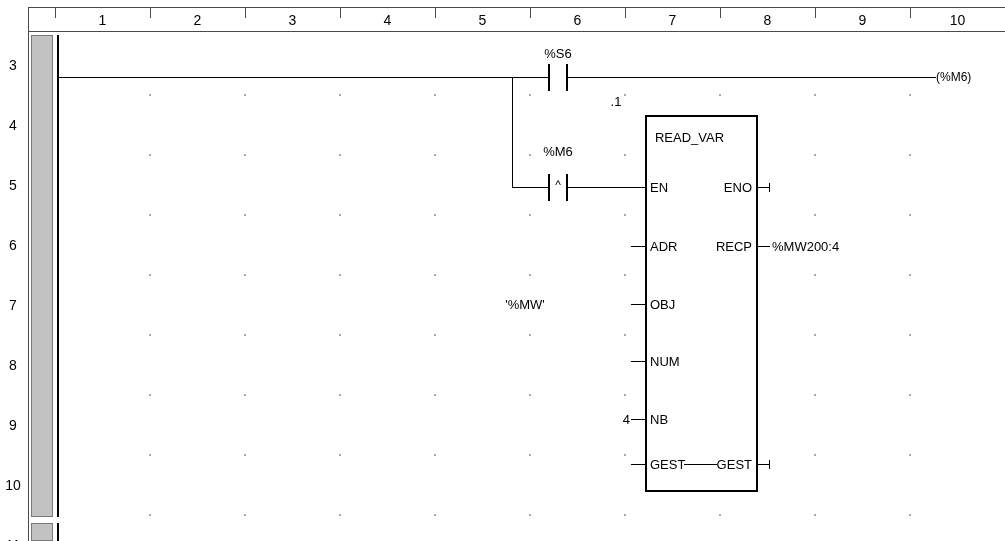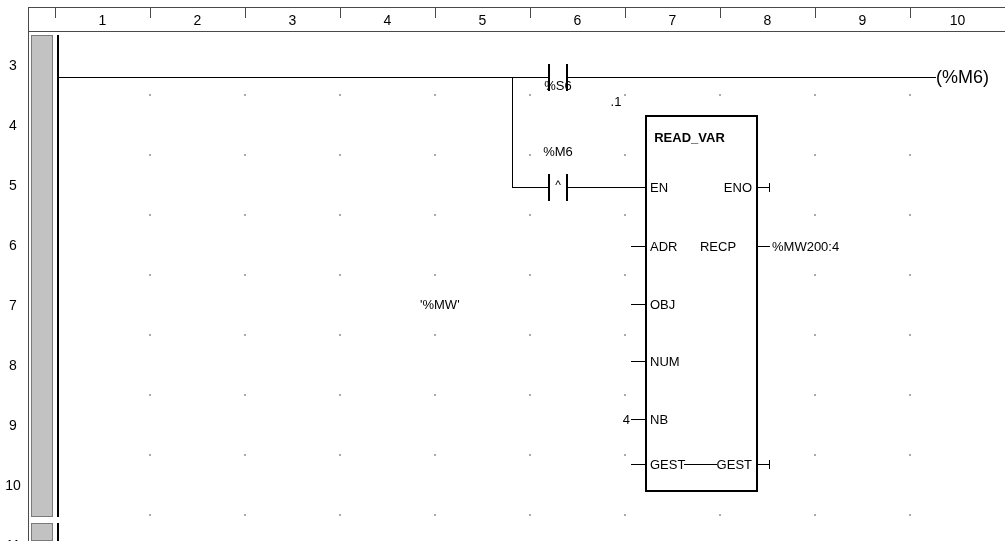--- a/index.html
+++ b/index.html
@@ -21,33 +21,33 @@
 
 <div id="screen" style="background: rgb(255, 255, 255);">
 
   <div class="line" style="left:28px;top:7px;width:977px;height:1px;"></div>
   <div class="line" style="left:28px;top:31px;width:977px;height:1px;"></div>
   <div class="line" style="left:28px;top:7px;width:1px;height:534px;"></div>
 
   <div class="margin" style="left: 31px; top: 35px; width: 22px; height: 482px; background: rgb(194, 194, 194);"></div>
   <div class="margin" style="left: 31px; top: 523px; width: 22px; height: 18px; background: rgb(194, 194, 194);"></div>
 
-  <div class="txt ctr" style="left:523px;top:46px;width:70px;margin-top:32px;">%S6</div>
+  <div class="txt ctr" style="left:523px;top:46px;width:70px;">%S6</div>
   <div class="bar" style="left:548px;top:64px;"></div>
   <div class="bar" style="left:566px;top:64px;"></div>
 
   <div class="txt ctr" style="left:523px;top:144px;width:70px;">%M6</div>
   <div class="bar" style="left:548px;top:174px;"></div>
   <div class="txt ctr" style="left:550px;top:177px;width:16px;font-size:12px;">^</div>
   <div class="bar" style="left:566px;top:174px;"></div>
 
-  <div class="txt" style="left:936px;top:69px;width:70px;font-size:18px;">(%M6)</div>
+  <div class="txt" style="left:936px;top:69px;width:70px;font-size:12px;">(%M6)</div>
 
   <div class="blockrect" style="left:645px;top:115px;width:113px;height:377px;"></div>
-  <div class="txt ctr" style="left:645px;top:130px;width:89px;font-weight:bold;">READ_VAR</div>
+  <div class="txt ctr" style="left:645px;top:130px;width:89px;">READ_VAR</div>
   <div class="txt ctr" style="left:600px;top:94px;width:32px;">.1</div>
 
 <div style="left: 55px; top: 8px; width: 1px; height: 10px; background: rgb(74, 74, 74); z-index: 1;"></div>
     <div class="hdr" style="left: 55px; top: 9px; width: 95px; height: 22px; line-height: 22px; text-align: center;">1</div>
     <div style="left: 150px; top: 8px; width: 1px; height: 10px; background: rgb(74, 74, 74); z-index: 1;"></div>
     <div class="hdr" style="left: 150px; top: 9px; width: 95px; height: 22px; line-height: 22px; text-align: center;">2</div>
     <div style="left: 245px; top: 8px; width: 1px; height: 10px; background: rgb(74, 74, 74); z-index: 1;"></div>
     <div class="hdr" style="left: 245px; top: 9px; width: 95px; height: 22px; line-height: 22px; text-align: center;">3</div>
     <div style="left: 340px; top: 8px; width: 1px; height: 10px; background: rgb(74, 74, 74); z-index: 1;"></div>
     <div class="hdr" style="left: 340px; top: 9px; width: 95px; height: 22px; line-height: 22px; text-align: center;">4</div>
@@ -148,32 +148,32 @@
     <div style="left: 57px; top: 523px; width: 2px; height: 18px; background: rgb(0, 0, 0); z-index: 3;"></div>
     <div style="left: 59px; top: 77px; width: 489px; height: 1px; background: rgb(0, 0, 0); z-index: 4;"></div>
     <div style="left: 568px; top: 77px; width: 368px; height: 1px; background: rgb(0, 0, 0); z-index: 4;"></div>
     <div style="left: 512px; top: 77px; width: 1px; height: 111px; background: rgb(0, 0, 0); z-index: 4;"></div>
     <div style="left: 513px; top: 187px; width: 35px; height: 1px; background: rgb(0, 0, 0); z-index: 4;"></div>
     <div style="left: 568px; top: 187px; width: 78px; height: 1px; background: rgb(0, 0, 0); z-index: 4;"></div>
     <div class="txt" style="left: 650px; top: 180px; width: 70px;">EN</div>
     <div class="txt" style="left: 650px; top: 239px; width: 70px;">ADR</div>
     <div style="left: 631px; top: 246px; width: 15px; height: 1px; background: rgb(0, 0, 0); z-index: 4;"></div>
     <div class="txt" style="left: 650px; top: 297px; width: 70px;">OBJ</div>
-    <div class="txt" style="left: 420px; top: 297px; width: 210px; text-align: left;">'%MW'</div>
+    <div class="txt" style="left: 420px; top: 297px; width: 210px; text-align: center;">'%MW'</div>
     <div style="left: 631px; top: 304px; width: 15px; height: 1px; background: rgb(0, 0, 0); z-index: 4;"></div>
     <div class="txt" style="left: 650px; top: 354px; width: 70px;">NUM</div>
     <div style="left: 631px; top: 361px; width: 15px; height: 1px; background: rgb(0, 0, 0); z-index: 4;"></div>
     <div class="txt" style="left: 650px; top: 412px; width: 70px;">NB</div>
     <div class="txt" style="left: 420px; top: 412px; width: 210px; text-align: right;">4</div>
     <div style="left: 631px; top: 419px; width: 15px; height: 1px; background: rgb(0, 0, 0); z-index: 4;"></div>
     <div class="txt" style="left: 650px; top: 457px; width: 70px;">GEST</div>
     <div style="left: 631px; top: 464px; width: 15px; height: 1px; background: rgb(0, 0, 0); z-index: 4;"></div>
     <div class="txt" style="left: 684px; top: 180px; width: 68px; text-align: right;">ENO</div>
     <div style="left: 756px; top: 187px; width: 14px; height: 1px; background: rgb(0, 0, 0); z-index: 4;"></div>
     <div style="left: 769px; top: 183px; width: 1px; height: 9px; background: rgb(0, 0, 0); z-index: 4;"></div>
-    <div class="txt" style="left: 684px; top: 239px; width: 68px; text-align: center;">RECP</div>
+    <div class="txt" style="left: 684px; top: 239px; width: 68px; text-align: right;">RECP</div>
     <div style="left: 756px; top: 246px; width: 14px; height: 1px; background: rgb(0, 0, 0); z-index: 4;"></div>
     <div class="txt" style="left: 772px; top: 239px; width: 130px;">%MW200:4</div>
     <div class="txt" style="left: 684px; top: 457px; width: 68px; text-align: right;">GEST</div>
     <div style="left: 756px; top: 464px; width: 14px; height: 1px; background: rgb(0, 0, 0); z-index: 4;"></div>
     <div style="left: 769px; top: 460px; width: 1px; height: 9px; background: rgb(0, 0, 0); z-index: 4;"></div>
     <div style="left: 684px; top: 464px; width: 33px; height: 1px; background: rgb(0, 0, 0); z-index: 4;"></div>
   </div>
 
 </body></html>

